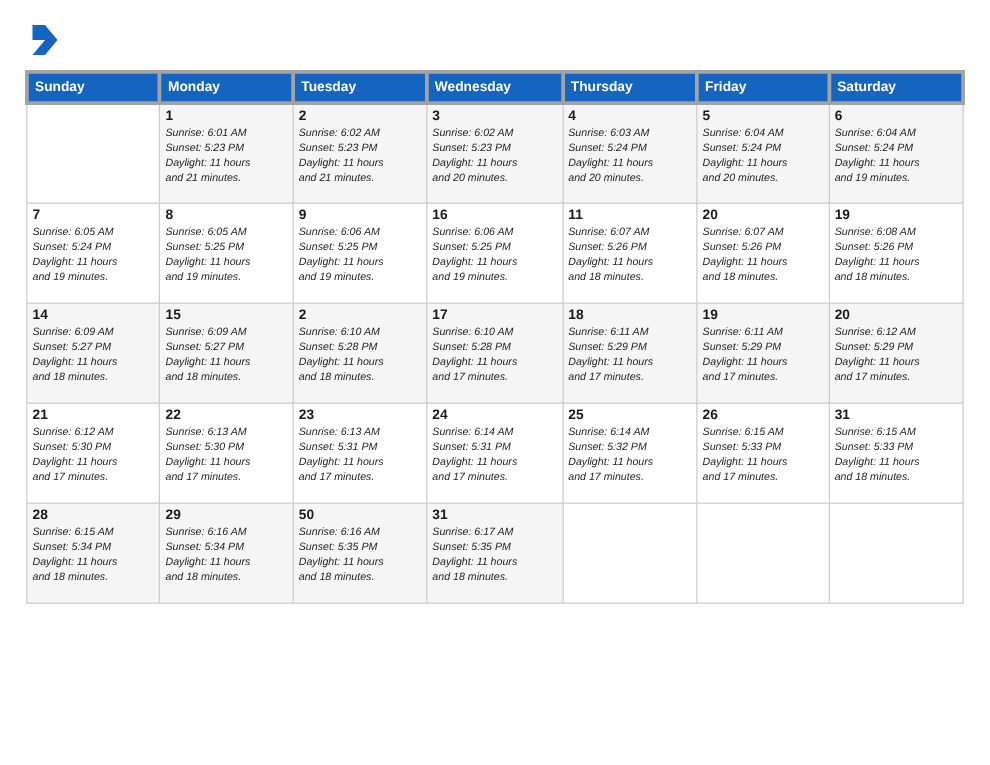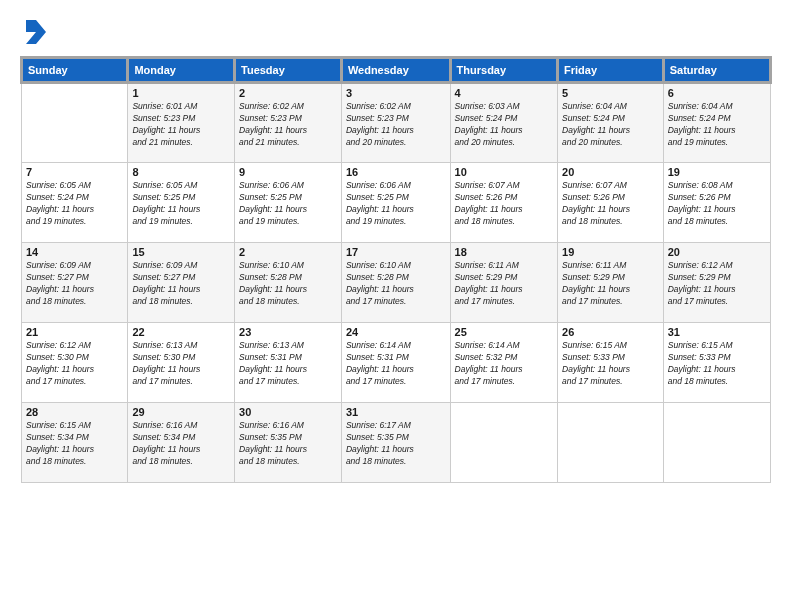--- a/index.html
+++ b/index.html
@@ -169,21 +169,21 @@
           </td>
           <td>
             <span class="day-num">9</span>
             <div class="day-info">Sunrise: 6:06 AM<br>Sunset: 5:25 PM<br>Daylight: 11 hours<br>and 19 minutes.</div>
           </td>
           <td>
             <span class="day-num">16</span>
             <div class="day-info">Sunrise: 6:06 AM<br>Sunset: 5:25 PM<br>Daylight: 11 hours<br>and 19 minutes.</div>
           </td>
           <td>
-            <span class="day-num">10</span>
+            <span class="day-num">11</span>
             <div class="day-info">Sunrise: 6:07 AM<br>Sunset: 5:26 PM<br>Daylight: 11 hours<br>and 18 minutes.</div>
           </td>
           <td>
             <span class="day-num">20</span>
             <div class="day-info">Sunrise: 6:07 AM<br>Sunset: 5:26 PM<br>Daylight: 11 hours<br>and 18 minutes.</div>
           </td>
           <td>
             <span class="day-num">19</span>
             <div class="day-info">Sunrise: 6:08 AM<br>Sunset: 5:26 PM<br>Daylight: 11 hours<br>and 18 minutes.</div>
           </td>
@@ -251,21 +251,21 @@
         <tr>
           <td>
             <span class="day-num">28</span>
             <div class="day-info">Sunrise: 6:15 AM<br>Sunset: 5:34 PM<br>Daylight: 11 hours<br>and 18 minutes.</div>
           </td>
           <td>
             <span class="day-num">29</span>
             <div class="day-info">Sunrise: 6:16 AM<br>Sunset: 5:34 PM<br>Daylight: 11 hours<br>and 18 minutes.</div>
           </td>
           <td>
-            <span class="day-num">30</span>
+            <span class="day-num">50</span>
             <div class="day-info">Sunrise: 6:16 AM<br>Sunset: 5:35 PM<br>Daylight: 11 hours<br>and 18 minutes.</div>
           </td>
           <td>
             <span class="day-num">31</span>
             <div class="day-info">Sunrise: 6:17 AM<br>Sunset: 5:35 PM<br>Daylight: 11 hours<br>and 18 minutes.</div>
           </td>
           <td class="empty-cell"></td>
           <td class="empty-cell"></td>
           <td class="empty-cell"></td>
         </tr>

